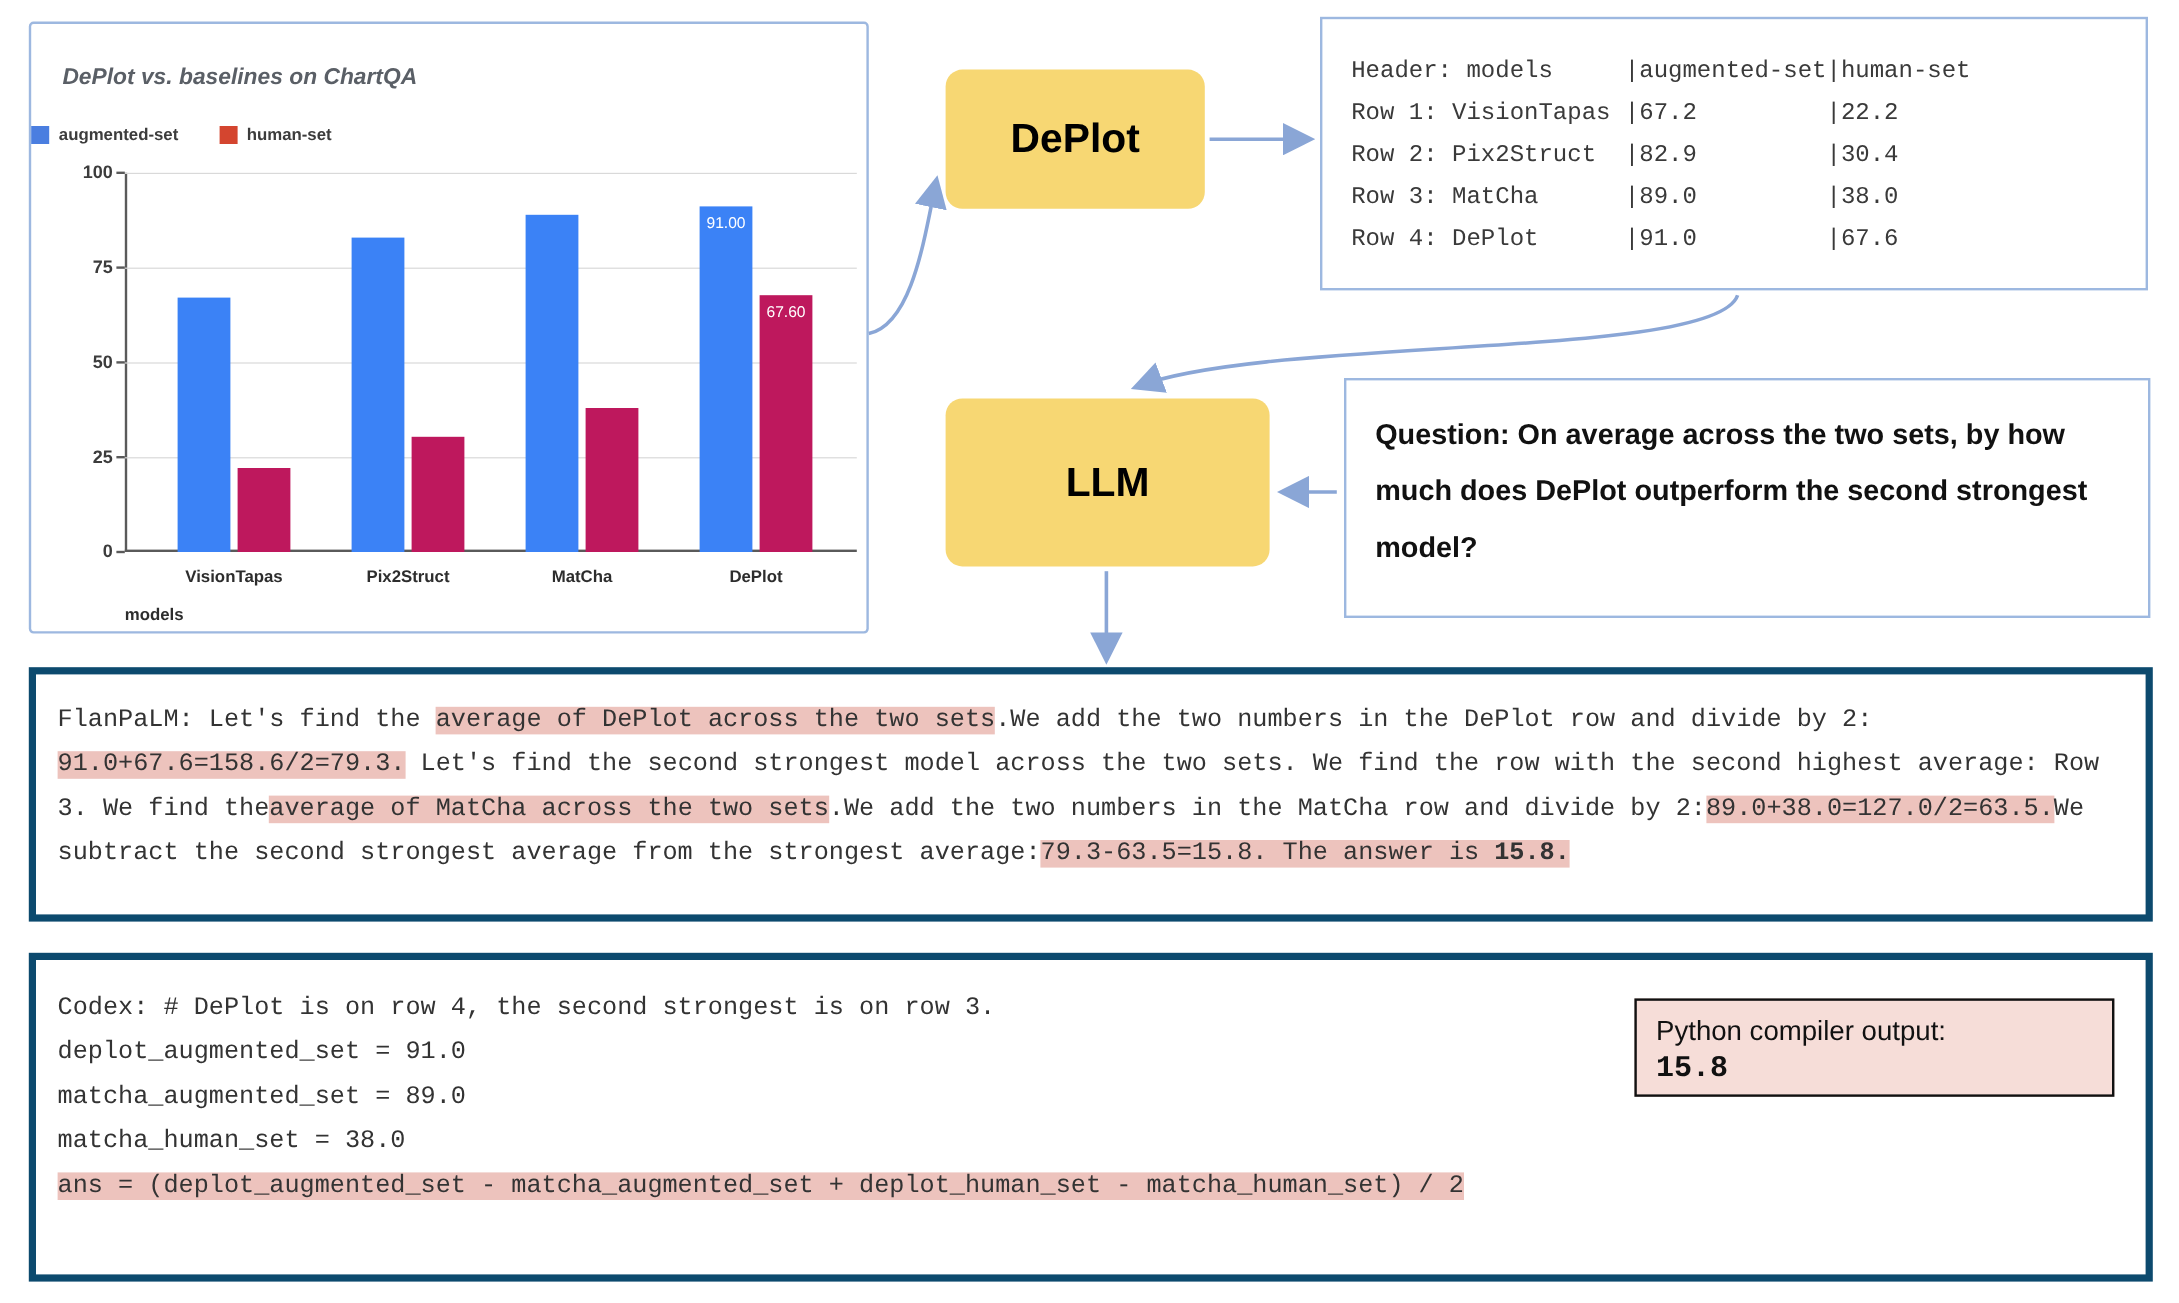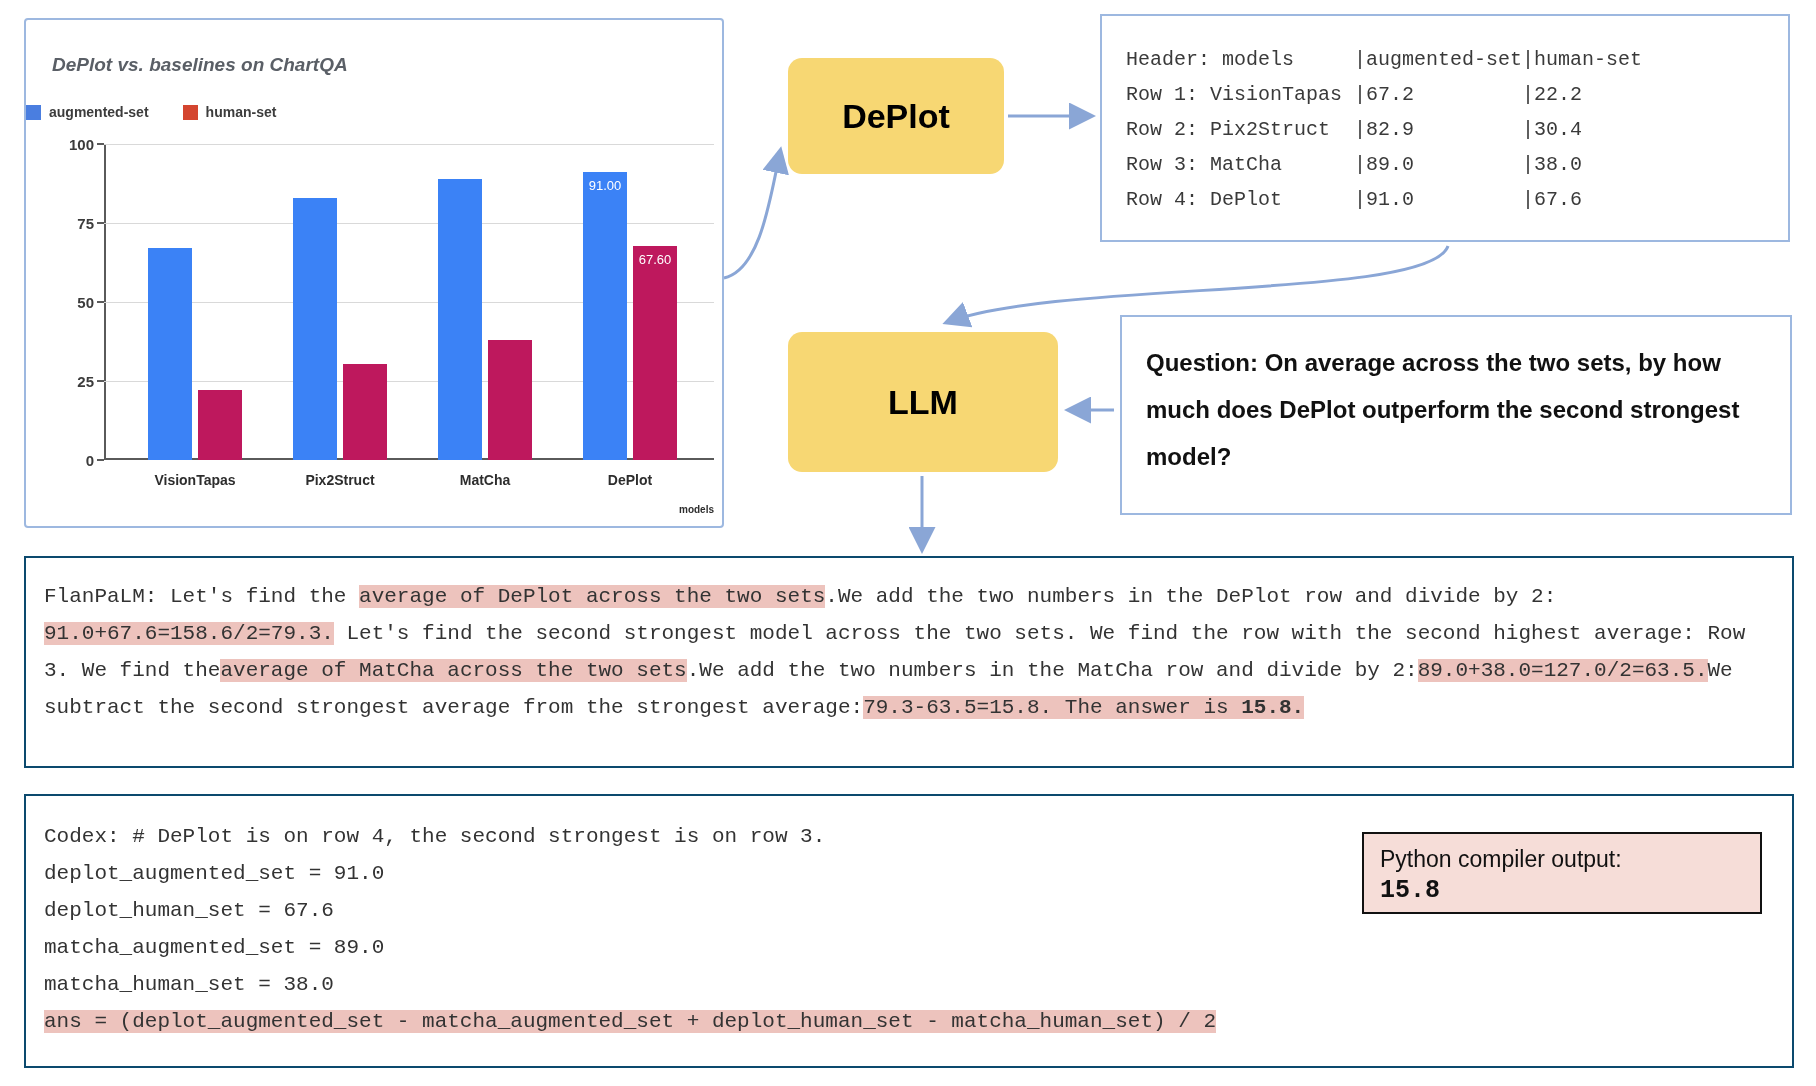--- a/index.html
+++ b/index.html
@@ -124,22 +124,22 @@
     font-size: 14px;
     font-weight: bold;
     color: #2d2d2d;
     white-space: nowrap;
   }
   #xaxis-title {
     position: absolute;
     left: 78px;
     top: 484px;
     width: 610px;
-    text-align: right;
-    font-size: 10px;
+    text-align: left;
+    font-size: 14px;
     font-weight: bold;
     color: #2d2d2d;
   }
 
   
   #table-panel {
     position: absolute;
     left: 1100px;
     top: 14px;
     width: 690px;
@@ -183,21 +183,21 @@
     padding: 22px 24px;
     font-size: 24px;
     font-weight: bold;
     line-height: 47px;
     color: #111;
   }
 
   
   .red-panel {
     position: absolute;
-    border: 2px solid #0c4a6e;
+    border: 6px solid #0c4a6e;
     background: #fff;
     box-sizing: border-box;
     font-family: "Liberation Mono", monospace;
     color: #333;
   }
   #flanpalm-panel {
     left: 24px;
     top: 556px;
     width: 1770px;
     height: 212px;
@@ -321,21 +321,20 @@
 <div class="node-box" id="deplot-node">DePlot</div>
 <div class="node-box" id="llm-node">LLM</div>
 
 <div id="question-panel">Question: On average across the two sets, by how much does DePlot outperform the second strongest model?</div>
 
 <div class="red-panel" id="flanpalm-panel"><span>FlanPaLM: Let's find the </span><span class="hl">average of DePlot across the two sets</span><span>.We add the two numbers in the DePlot row and divide by 2: </span><span class="hl">91.0+67.6=158.6/2=79.3.</span><span> Let's find the second strongest model across the two sets. We find the row with the second highest average: Row 3. We find the</span><span class="hl">average of MatCha across the two sets</span><span>.We add the two numbers in the MatCha row and divide by 2:</span><span class="hl">89.0+38.0=127.0/2=63.5.</span><span>We subtract the second strongest average from the strongest average:</span><span class="hl">79.3-63.5=15.8. The answer is </span><span class="hl"><b>15.8.</b></span></div>
 
 <div class="red-panel" id="codex-panel">
   <div>Codex: # DePlot is on row 4, the second strongest is on row 3.</div>
   <div>deplot_augmented_set = 91.0</div>
-  <div>deplot_human_set = 67.6</div>
   <div>matcha_augmented_set = 89.0</div>
   <div>matcha_human_set = 38.0</div>
   <div><span class="hl">ans = (deplot_augmented_set - matcha_augmented_set + deplot_human_set - matcha_human_set) / 2</span></div>
 </div>
 
 <div id="compiler-box">
   <div>Python compiler output:</div>
   <div id="compiler-value">15.8</div>
 </div>
 

